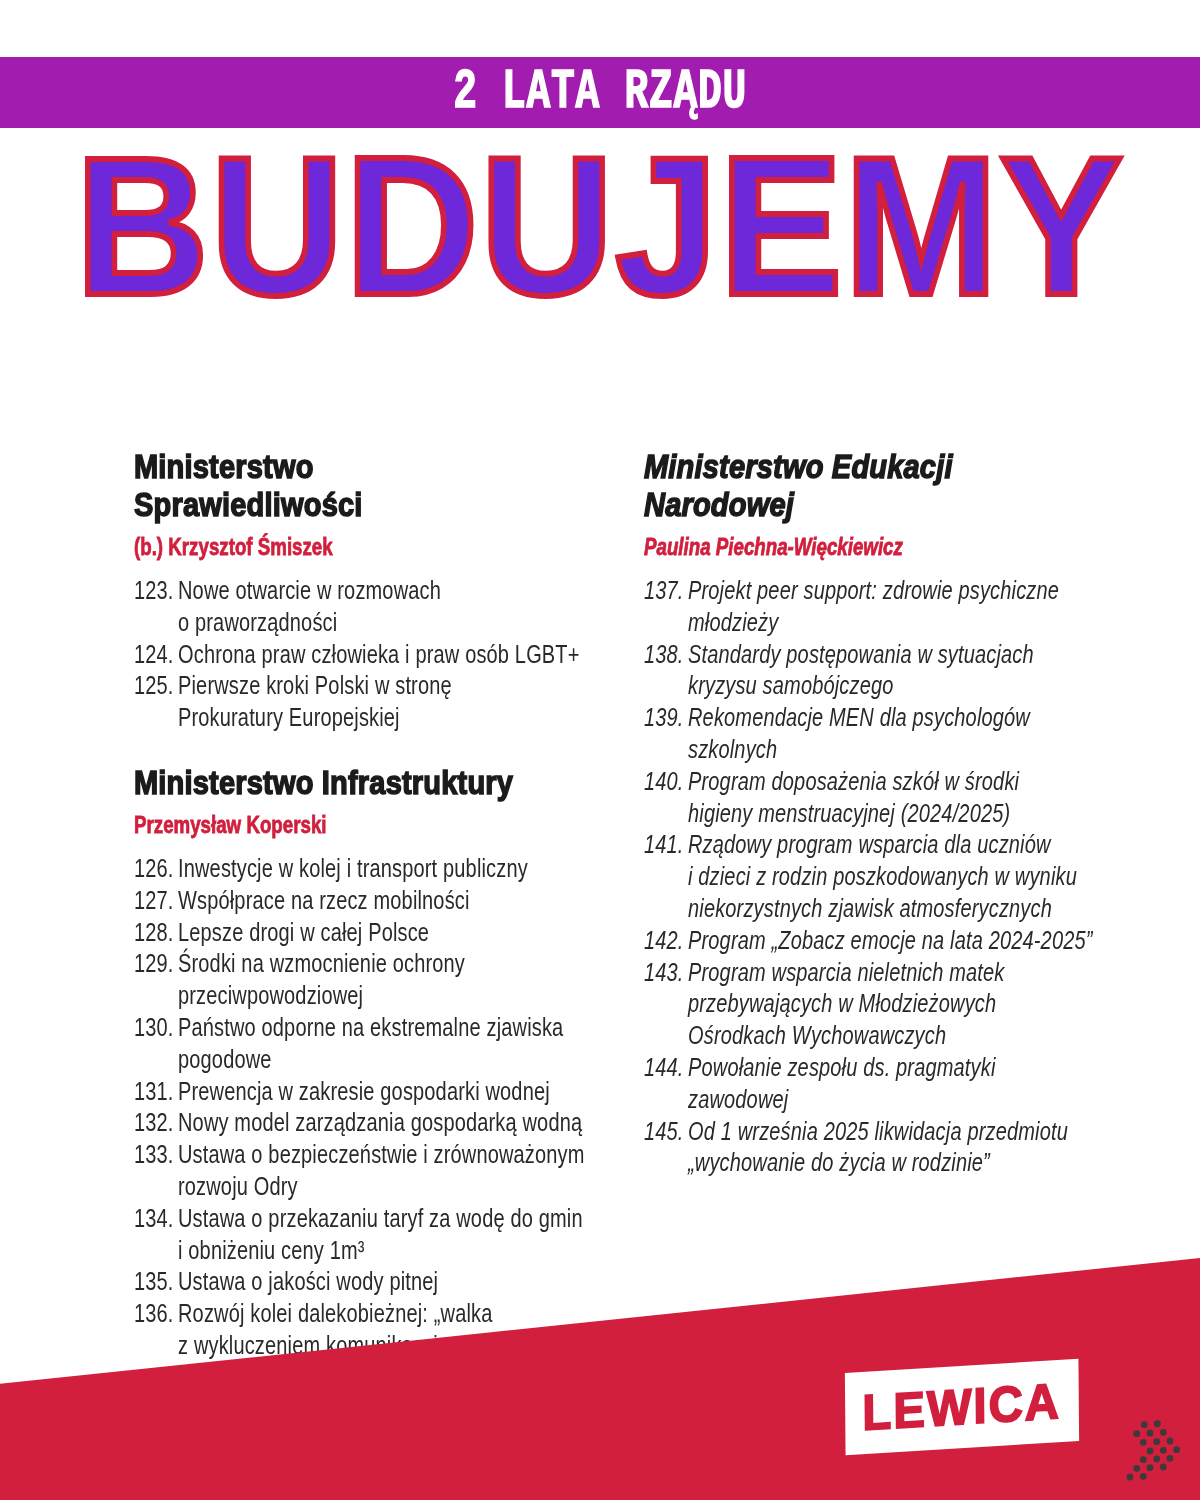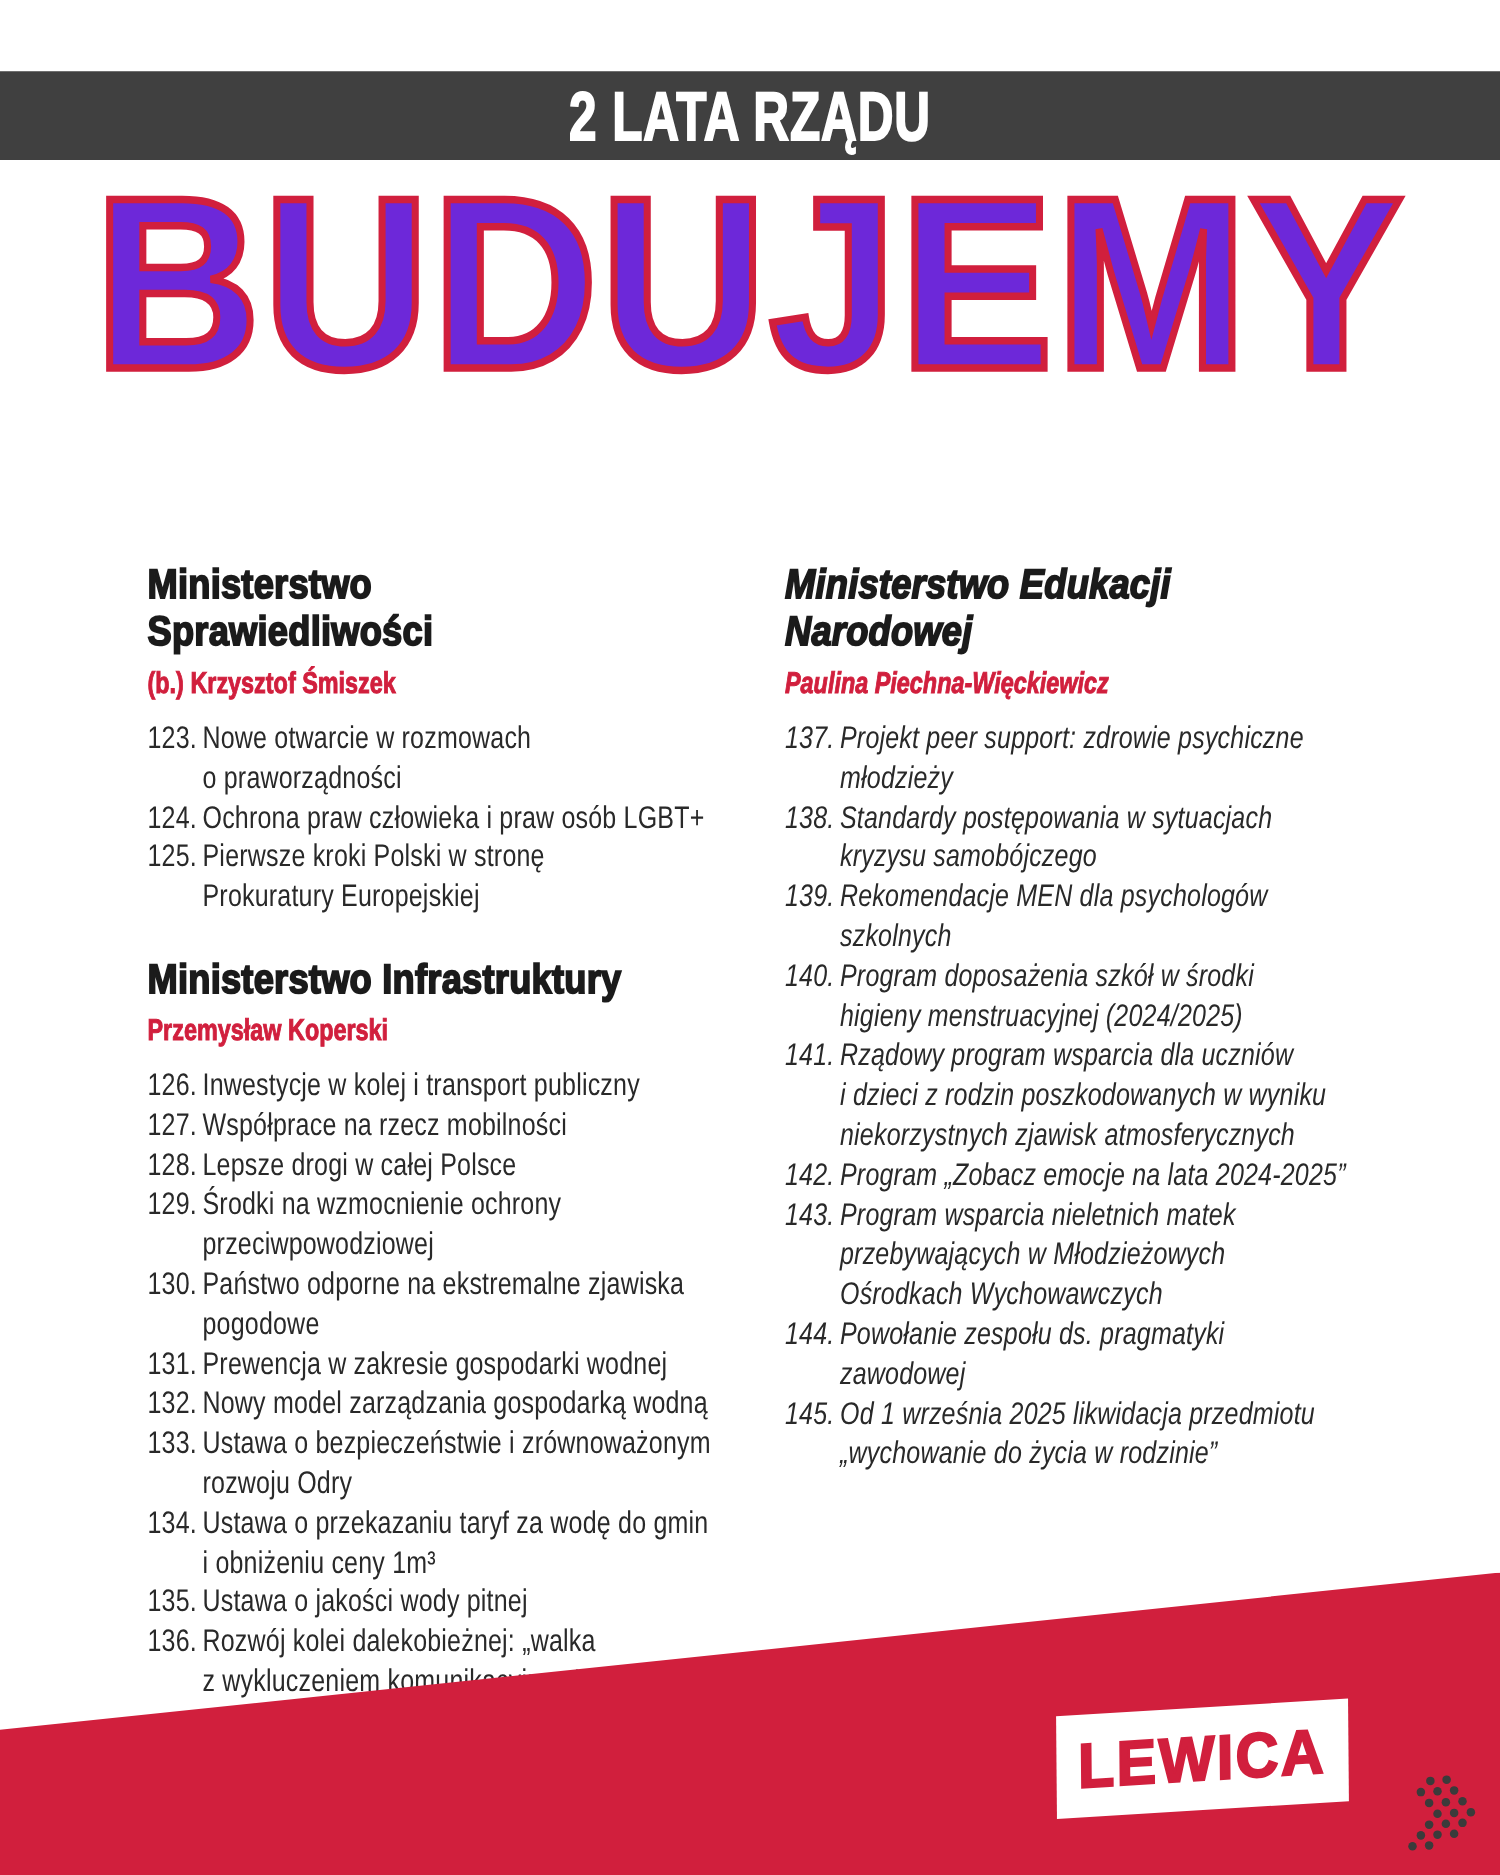--- a/index.html
+++ b/index.html
@@ -3,41 +3,41 @@
 <meta charset="utf-8">
 <style>
   html,body{margin:0;padding:0;}
   body{
     width:1200px;height:1500px;position:relative;overflow:hidden;
     background:#ffffff;font-family:"Liberation Sans",sans-serif;
     -webkit-font-smoothing:antialiased;
   }
   .banner{
     position:absolute;top:57px;left:0;width:1200px;height:71px;
-    background:#404040;display:flex;align-items:center;justify-content:center;
+    background:#a21caf;display:flex;align-items:center;justify-content:center;font-family:Liberation Mono, monospace;
   }
   .banner .txt{
     color:#fff;font-weight:700;font-size:55px;letter-spacing:1px;
     -webkit-text-stroke:1.6px #fff;
     display:inline-block;transform:scaleX(.72);transform-origin:50% 50%;
     white-space:pre;
   }
   .title-wrap{position:absolute;top:148px;left:0;width:1200px;text-align:center;color:#6d28d9;}
   .title-line{display:block;font-weight:700;white-space:pre;}
   .title-line .inner{display:inline-block;transform-origin:50% 50%;}
   .t1{font-size:196px;line-height:158px;}
   .t1 .inner{transform:scaleX(.94);-webkit-text-stroke:6px #d11f3d;letter-spacing:2px;}
   .t2{font-size:142px;line-height:118px;margin-top:22px;}
   .t2 .inner{transform:scaleX(.74);-webkit-text-stroke:5px #d11f3d;letter-spacing:2px;}
 
   .columns{position:absolute;top:448px;left:118px;width:1060px;display:flex;}
   .col{display:block;}
   .col-left{width:510px;flex:0 0 510px;}
   .col-right{width:550px;flex:0 0 550px;font-style:italic;}
-  section.ministry-section{display:block;margin:0 0 30px 0;}
+  section.ministry-section{display:block;margin:0 0 30px 16px;}
   h2.ministry{
     margin:0;font-size:33px;line-height:38px;font-weight:700;color:#1b1b1b;
     letter-spacing:.2px;white-space:pre-line;
     -webkit-text-stroke:1.5px #1b1b1b;
     transform:scaleX(.88);transform-origin:0 0;width:620px;
   }
   .minister{
     margin-top:10px;font-size:24px;line-height:26px;font-weight:700;color:#d11f3d;
     -webkit-text-stroke:.8px #d11f3d;white-space:pre;
     transform:scaleX(.78);transform-origin:0 50%;display:inline-block;

